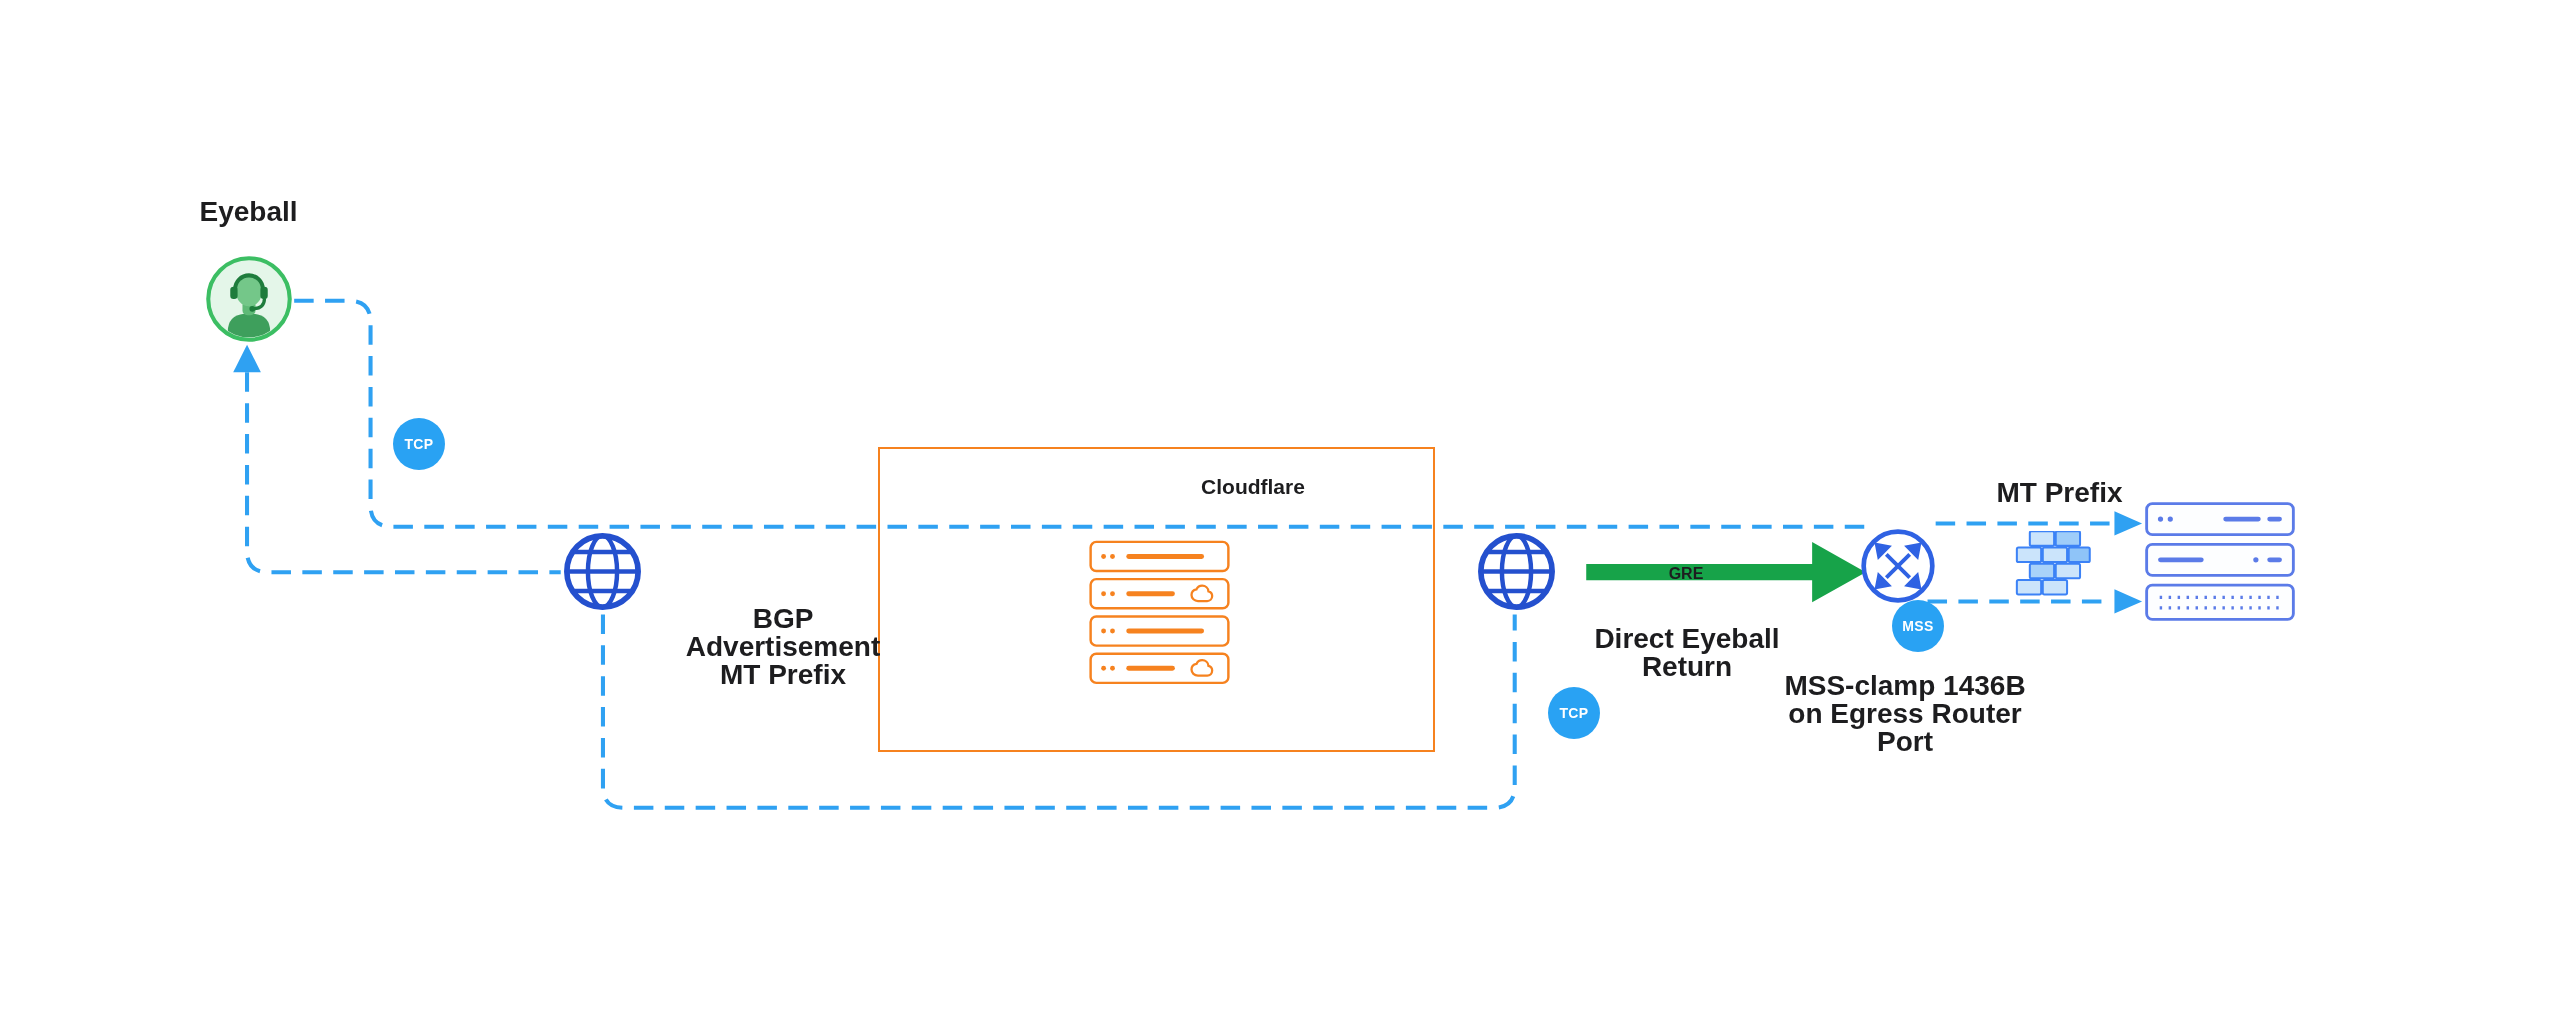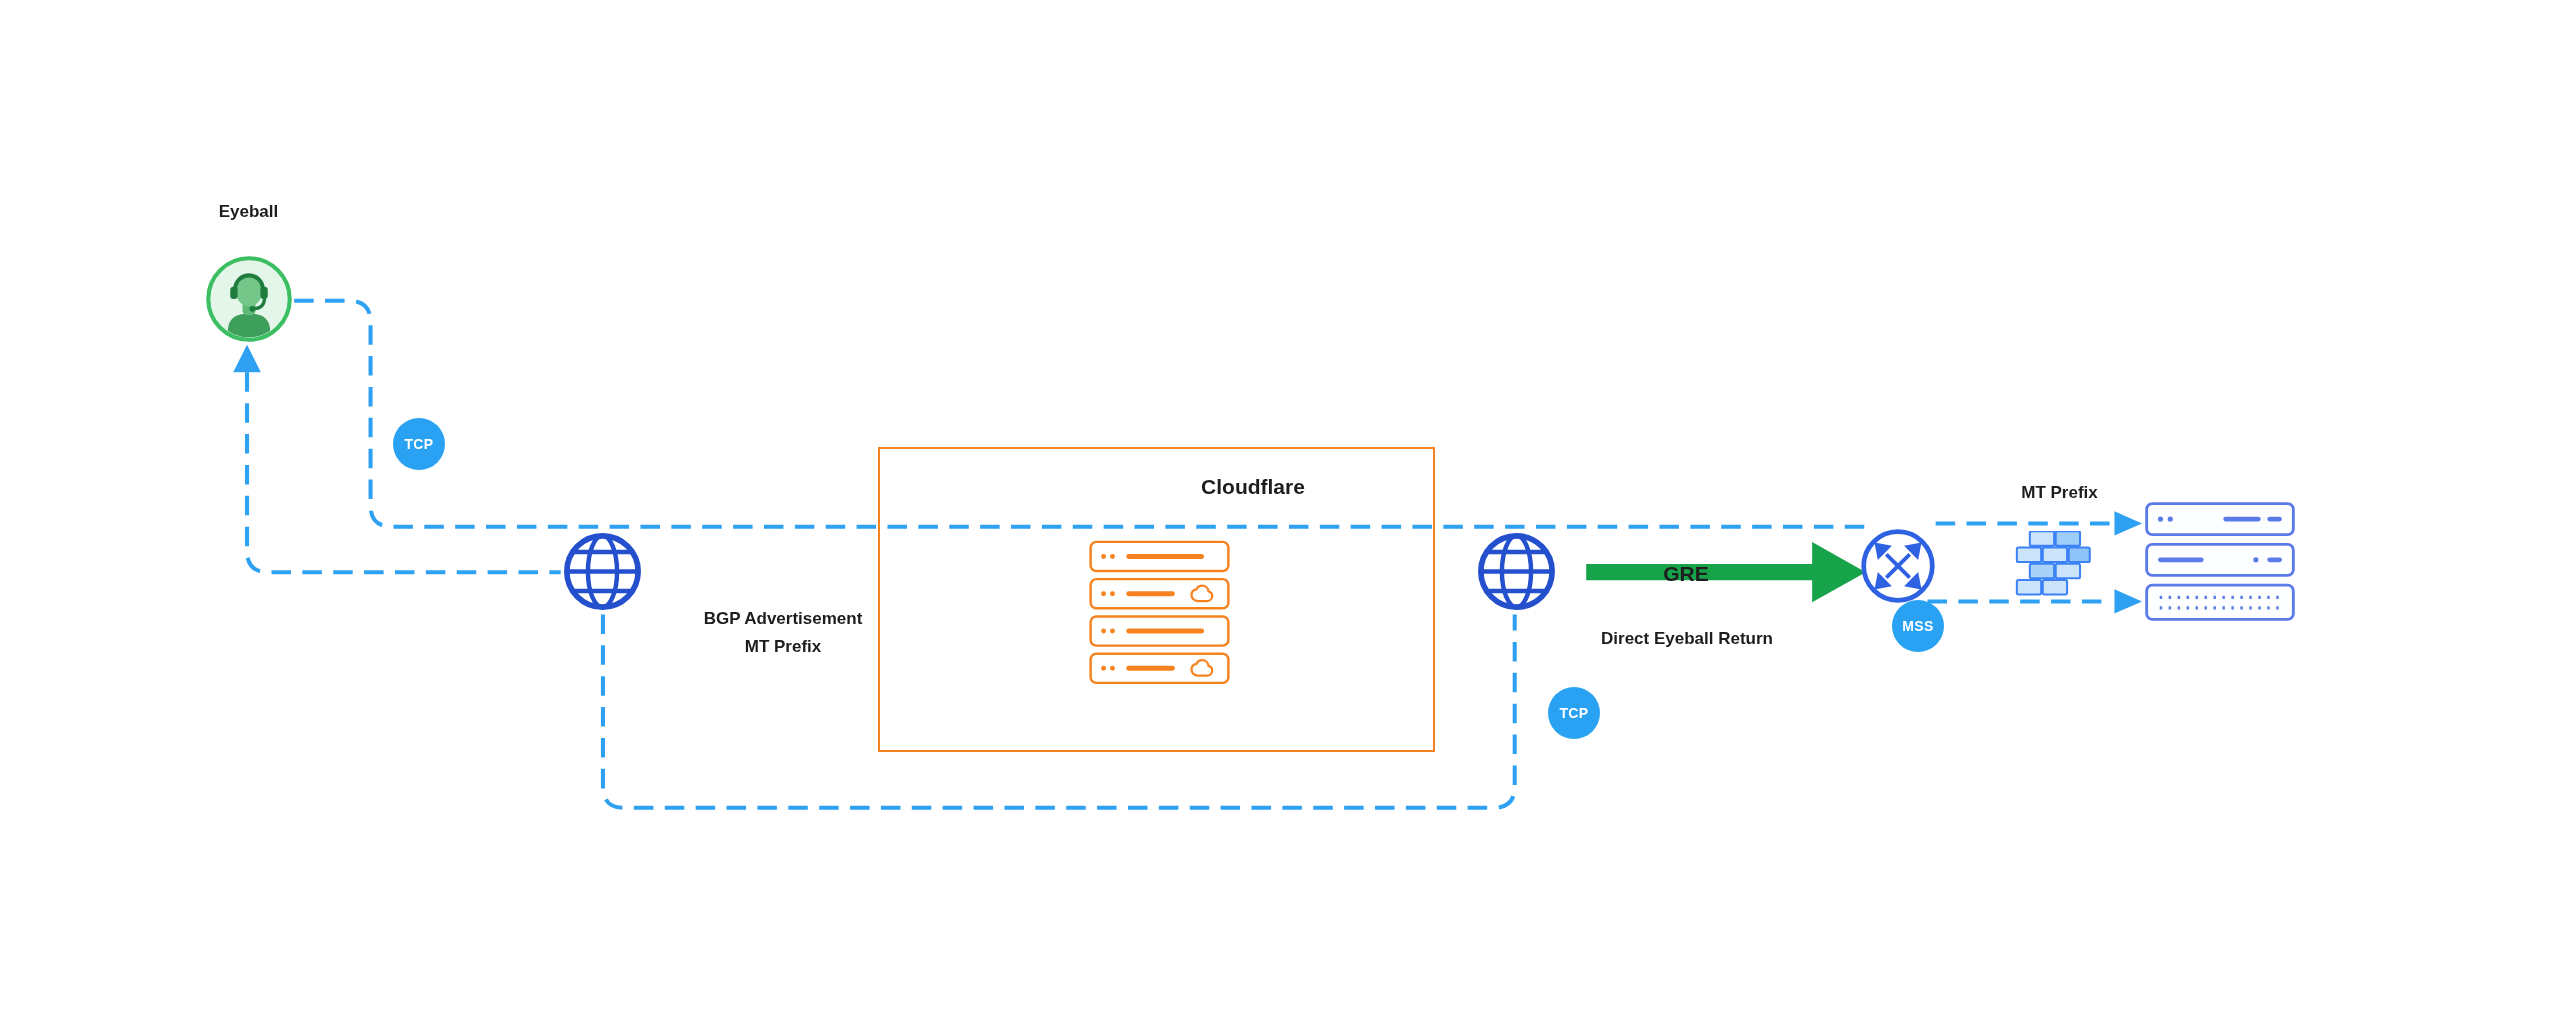--- a/index.html
+++ b/index.html
@@ -5,33 +5,33 @@
   html,body{margin:0;padding:0;background:#fff;}
   .canvas{position:relative;width:2576px;height:1033px;background:#fff;overflow:hidden;
           font-family:"Liberation Sans",sans-serif;color:#1D1D1F;}
   #wires{position:absolute;left:0;top:0;z-index:1;}
   .box{position:absolute;z-index:2;background:transparent;}
   .cf-box{left:878px;top:447px;width:553px;height:301px;border:2.4px solid #F6821F;}
   .cust-box{left:1780px;top:447px;width:561px;height:304px;border:2.4px solid #2C55D4;}
   .box-title{position:absolute;top:-14px;left:56%;background:#fff;padding:0 11.4px;
              font-weight:bold;font-size:21px;white-space:nowrap;color:#1D1D1F;margin-top:40px;}
   .icon{position:absolute;z-index:3;}
-  .label{position:absolute;z-index:4;font-weight:bold;font-size:17px;text-align:center;
+  .label{position:absolute;z-index:4;font-weight:bold;font-size:28px;text-align:center;
          color:#1D1D1F;line-height:28px;}
   .badge{position:absolute;z-index:5;width:52px;height:52px;border-radius:50%;
          background:#29A2F3;color:#fff;font-weight:bold;font-size:14px;
          display:flex;align-items:center;justify-content:center;letter-spacing:0.4px;}
   .eyeball-label{left:167px;top:198px;width:163px;}
   .person{left:205px;top:255px;width:88px;height:88px;}
   .tcp-upper{left:393px;top:418px;}
   .globe-left{left:562px;top:531px;width:81px;height:81px;}
   .bgp-label{left:661px;top:605px;width:244px;}
   .cf-servers{left:1089px;top:540px;width:141px;height:148px;}
   .globe-right{left:1476px;top:531px;width:81px;height:81px;}
-  .gre-label{left:1637px;top:560px;width:98px;font-size:21px;}
+  .gre-label{left:1637px;top:560px;width:98px;font-size:16px;}
   .dsr-label{left:1565px;top:625px;width:244px;}
   .tcp-lower{left:1548px;top:687px;}
   .router{left:1859px;top:527px;width:78px;height:78px;}
   .mss{left:1892px;top:600px;}
   .mtp-label{left:1978px;top:479px;width:163px;}
   .firewall{left:2012px;top:531px;width:81px;height:67px;}
   .cust-servers{left:2145px;top:502px;width:150px;height:119px;}
   .mssclamp-label{left:1783px;top:672px;width:244px;}
 </style>
 </head>
@@ -179,15 +179,19 @@
       <rect x="2" y="52" width="180" height="38" rx="7" fill="#FDFEFF" stroke="#5B7BE8" stroke-width="3.5"></rect>
       <rect x="16" y="68" width="56" height="6" rx="3" fill="#5B7BE8"></rect>
       <circle cx="136" cy="71" r="3.2" fill="#5B7BE8"></circle>
       <rect x="150" y="68" width="18" height="6" rx="3" fill="#5B7BE8"></rect>
       <rect x="2" y="102" width="180" height="42" rx="7" fill="#FDFEFF" stroke="#5B7BE8" stroke-width="3.5"></rect>
       <line x1="18" y1="117" x2="166" y2="117" stroke="#5B7BE8" stroke-width="4" stroke-dasharray="3 8"></line>
       <line x1="18" y1="130" x2="166" y2="130" stroke="#5B7BE8" stroke-width="4" stroke-dasharray="3 8"></line>
     </svg>
   </div>
 
+  <div class="label mssclamp-label">
+    <div>MSS-clamp 1436B</div>
+    <div>on Egress Router Port</div>
+  </div>
 
 </div>
 
 
 </body></html>

